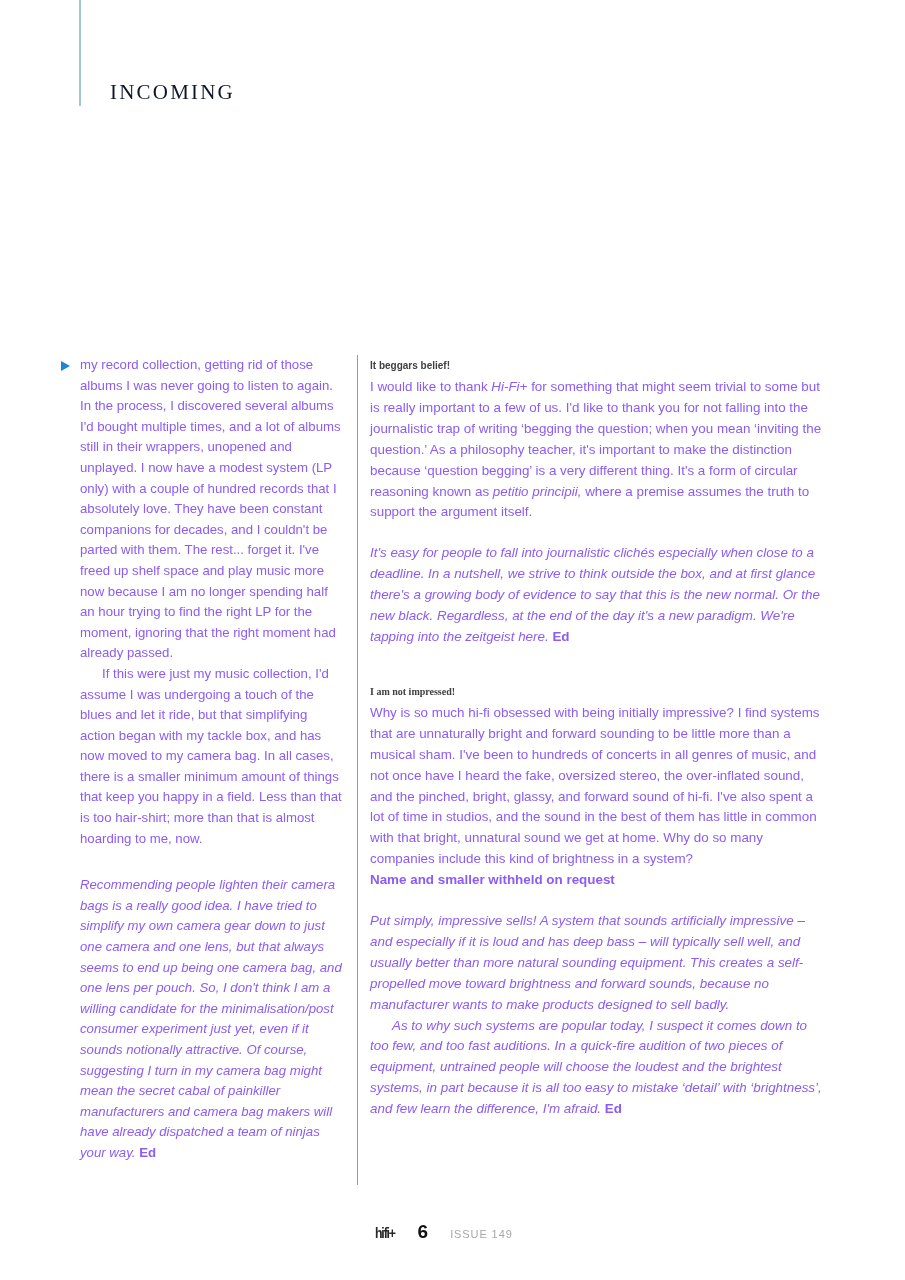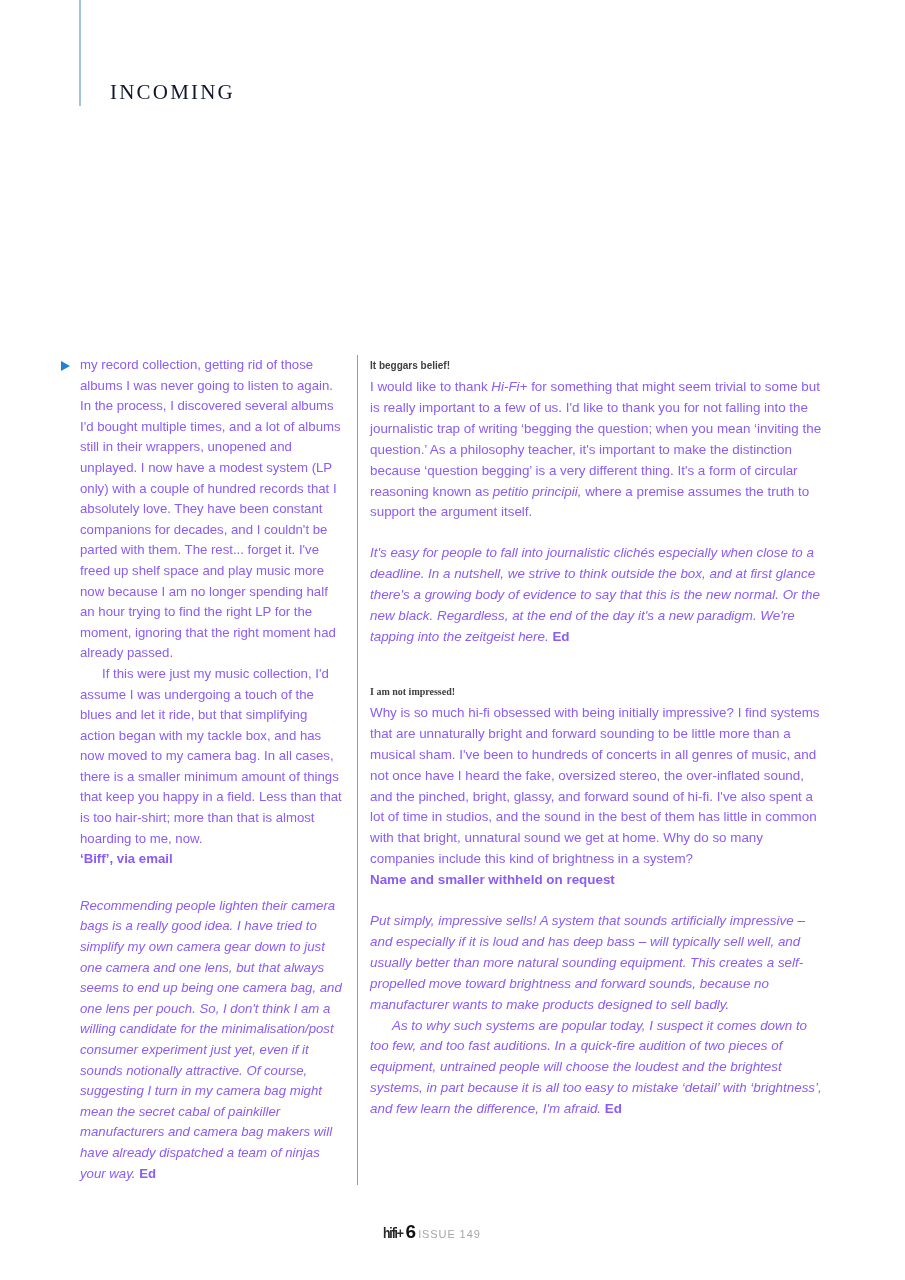--- a/index.html
+++ b/index.html
@@ -116,27 +116,27 @@
     border-top: 5.5px solid transparent;
     border-bottom: 5.5px solid transparent;
     border-left: 9px solid #1f84d6;
   }
 
   .ital { font-style: italic; }
 
   
   #footer {
     position: absolute;
-    left: 0;
+    left: 12px;
     top: 1221px;
     width: 864px;
     display: flex;
     align-items: baseline;
     justify-content: center;
-    gap: 2px;
+    gap: 22px;
   }
   #footer-logo {
     font-family: "Liberation Sans", sans-serif;
     font-weight: bold;
     font-size: 15px;
     letter-spacing: -1.4px;
     color: #262626;
     transform: scaleX(0.82);
     transform-origin: left bottom;
   }
@@ -167,21 +167,20 @@
   <div class="column" id="col-left">
 
     <div style="position:relative;">
       <div id="lead-bullet"></div>
       <p>my record collection, getting rid of those albums I was never going to listen to again. In the process, I discovered several albums I'd bought multiple times, and a lot of albums still in their wrappers, unopened and unplayed. I now have a modest system (LP only) with a couple of hundred records that I absolutely love. They have been constant companions for decades, and I couldn't be parted with them. The rest... forget it. I've freed up shelf space and play music more now because I am no longer spending half an hour trying to find the right LP for the moment, ignoring that the right moment had already passed.</p>
     </div>
 
     <p class="indent">If this were just my music collection, I'd assume I was undergoing a touch of the blues and let it ride, but that simplifying action began with my tackle box, and has now moved to my camera bag. In all cases, there is a smaller minimum amount of things that keep you happy in a field. Less than that is too hair-shirt; more than that is almost hoarding to me, now.</p>
 
 
-    <p class="attrib">‘Biff’, via email</p>
 
     <div class="gap-lg"></div>
 
     <p class="ed-reply"><span>Recommending people lighten their camera bags is a really good idea. I have tried to simplify my own camera gear down to just one camera and one lens, but that always seems to end up being one camera bag, and one lens per pouch. So, I don't think I am a willing candidate for the minimalisation/post consumer experiment just yet, even if it sounds notionally attractive. Of course, suggesting I turn in my camera bag might mean the secret cabal of painkiller manufacturers and camera bag makers will have already dispatched a team of ninjas your way. </span><span class="ed-sig">Ed</span></p>
   </div>
 
   <div class="column" id="col-right">
 
     <h2 class="section-head">It beggars belief!</h2>
 

